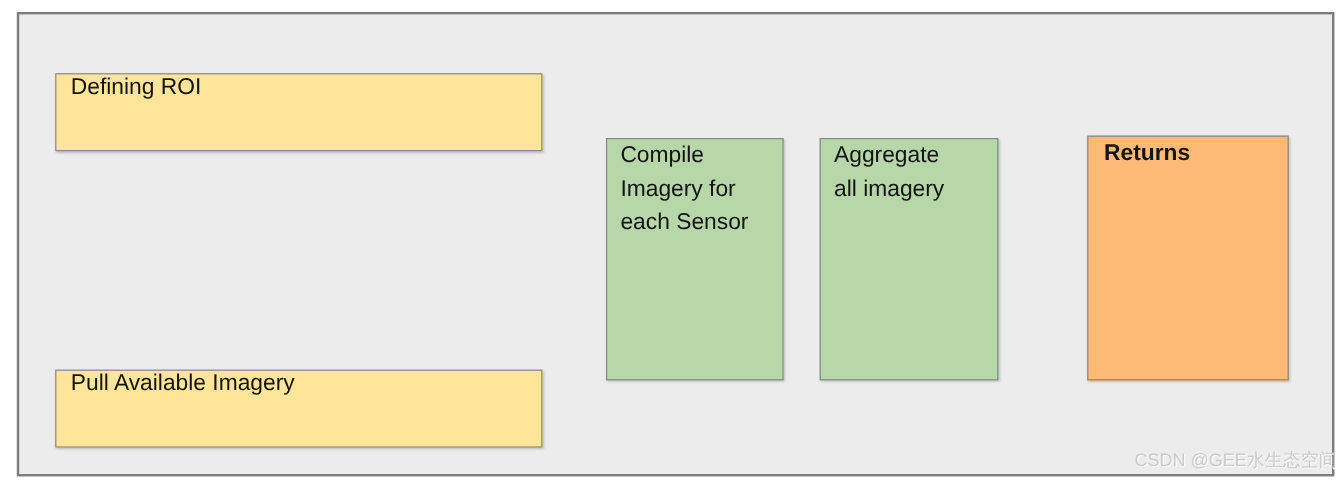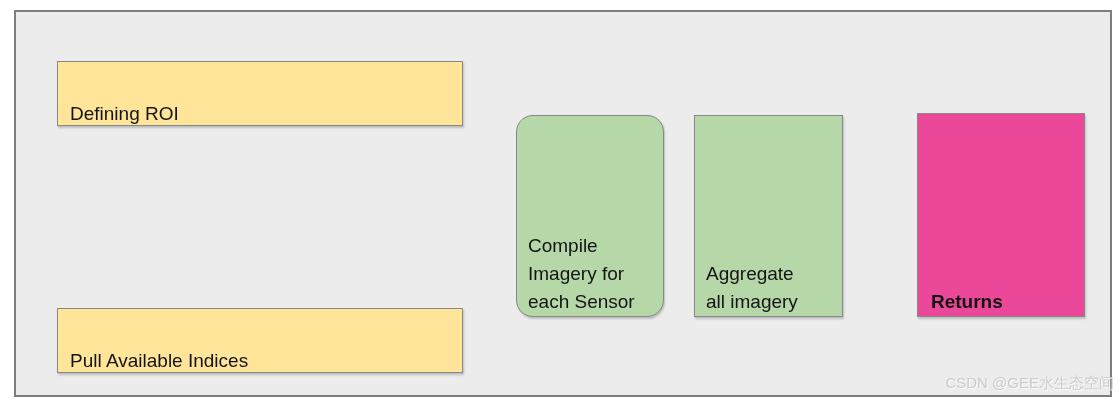--- a/index.html
+++ b/index.html
@@ -31,25 +31,24 @@
     top: 25px;
     font-size: 19px;
     color: #141414;
     white-space: nowrap;
   }
   .box {
     position: absolute;
     box-sizing: border-box;
     border: 1.5px solid #888888;
     display: flex;
-    align-items: flex-end;
+    align-items: flex-start;
     font-size: 19px;
     color: #141414;
     box-shadow: 1px 1.5px 2px rgba(0,0,0,0.20);
-    margin-left: 11px;
   }
   .box-yellow {
     background: #ffe599;
     left: 46px;
     width: 406px;
     height: 65px;
     padding-left: 12px;
     padding-right: 8px;
   }
   .y1 { top: 61px; }
@@ -57,24 +56,24 @@
   .y3 { top: 232px; }
   .y4 { top: 308px; }
   .box-green {
     background: #b6d7a8;
     top: 115px;
     height: 202px;
     padding-left: 11px;
     padding-right: 6px;
     line-height: 28px;
   }
-  .g1 { left: 505px; width: 148px; border-radius: 17px; }
+  .g1 { left: 505px; width: 148px; }
   .g2 { left: 683px; width: 149px; }
   .box-blue {
-    background: #ec4899;
+    background: #fdba74;
     left: 906px;
     top: 113px;
     width: 168px;
     height: 204px;
     padding-left: 13px;
     padding-right: 6px;
     line-height: 28px;
   }
   .bold-line { font-weight: bold; }
   .watermark {
@@ -96,21 +95,21 @@
   <div class="panel"></div>
 
 
   <div class="box box-yellow y1">
     <span>Defining ROI</span>
   </div>
 
 
 
   <div class="box box-yellow y4">
-    <span>Pull Available Indices</span>
+    <span>Pull Available Imagery</span>
   </div>
 
   <div class="box box-green g1">
     <span>Compile<br>Imagery for<br>each Sensor</span>
   </div>
 
   <div class="box box-green g2">
     <span>Aggregate<br>all imagery</span>
   </div>
 

